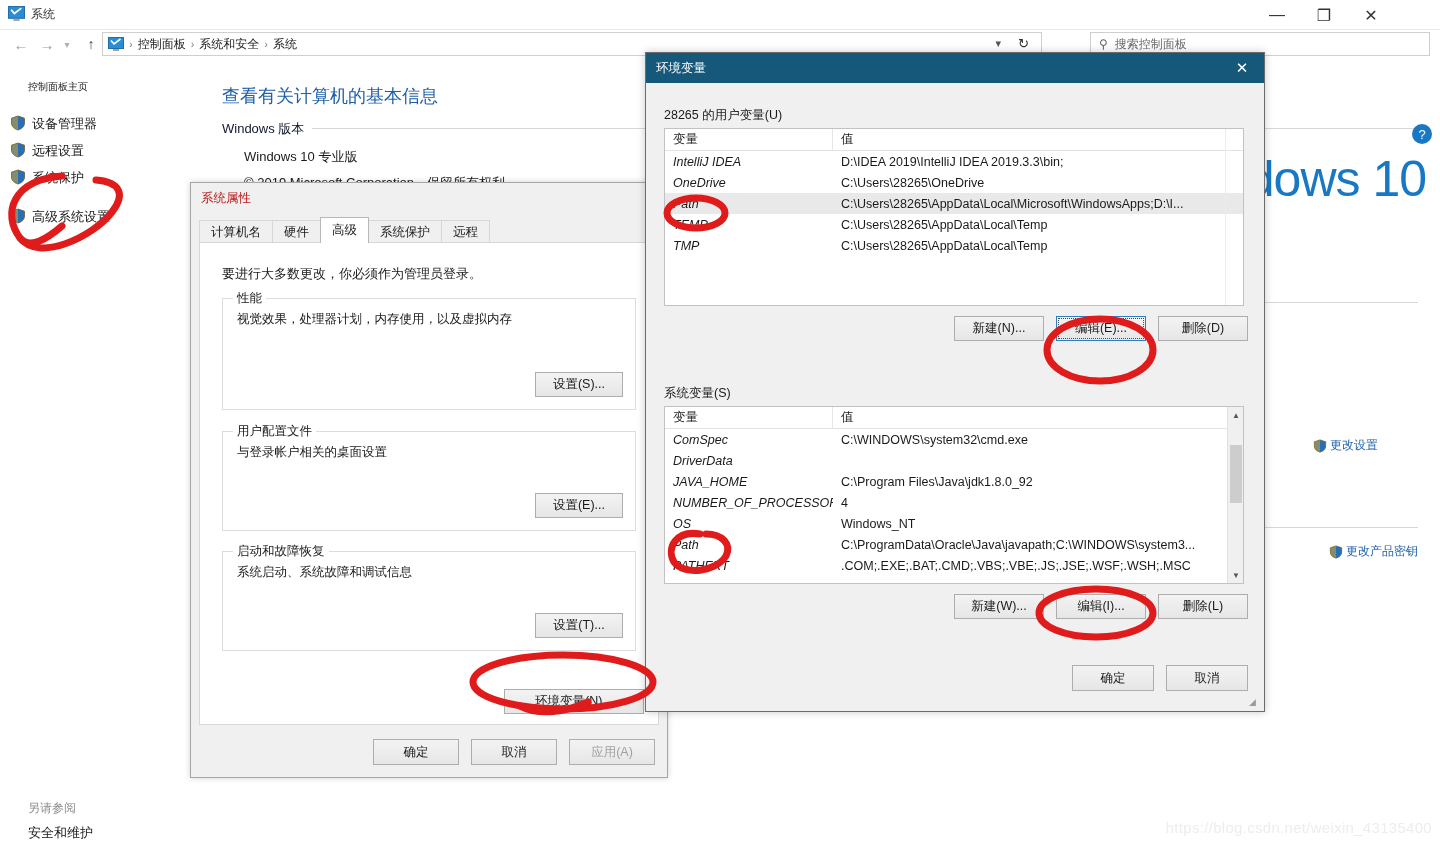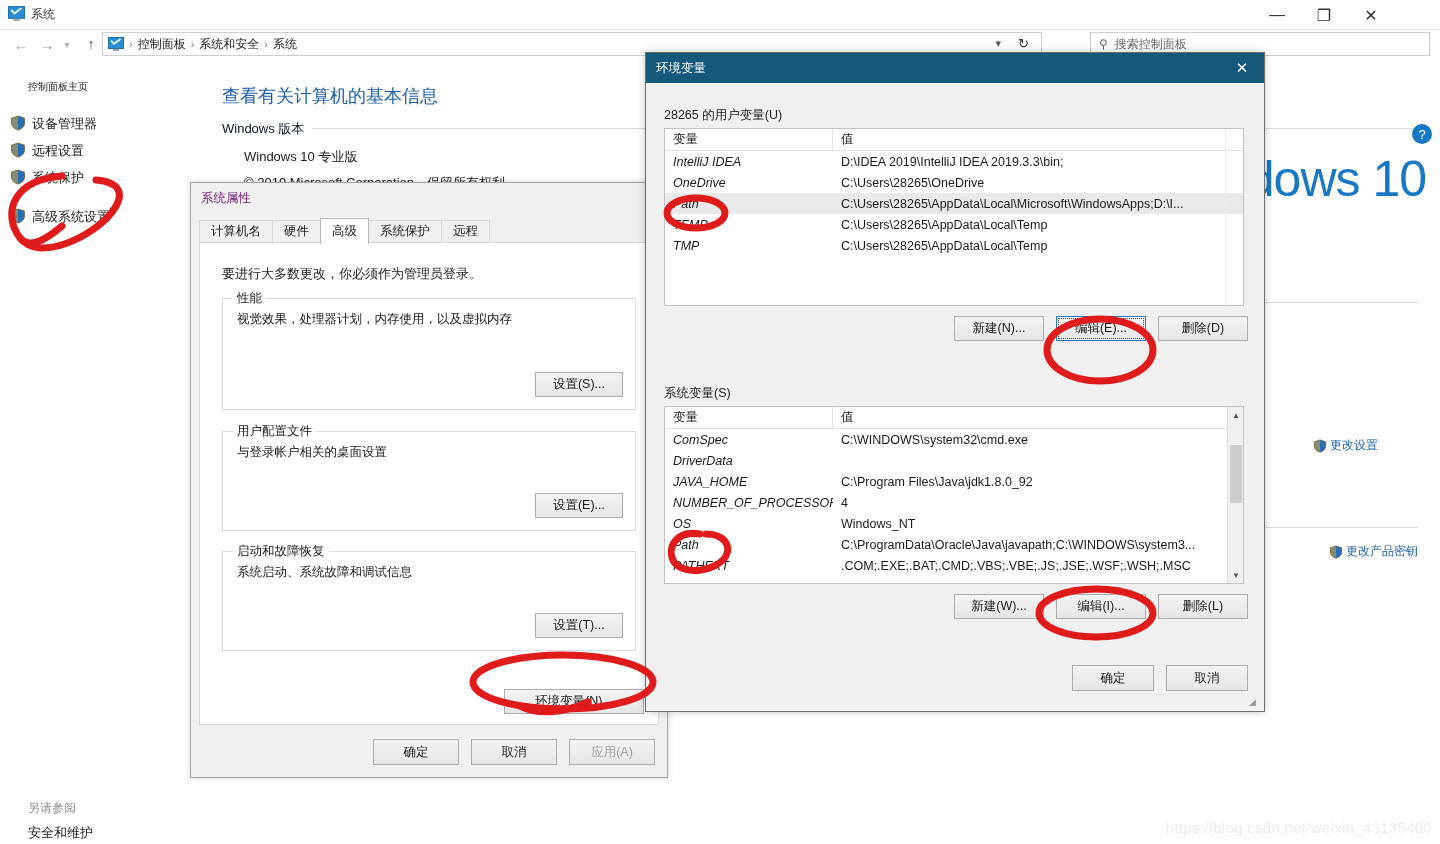--- a/index.html
+++ b/index.html
@@ -135,25 +135,25 @@
     display: flex; align-items: center; justify-content: center; font-size: 15px;
   }
 
   
   #sysprops {
     left: 190px; top: 182px; width: 478px; height: 596px;
     background: #f0f0f0; border: 1px solid #a6a6a6;
     box-shadow: 0 0 6px rgba(0,0,0,.18);
   }
   #sysprops .dlg-titlebar { background: #f0f0f0; }
-  #sysprops .dlg-title { color: #701a75; }
+  #sysprops .dlg-title { color: #b91c1c; }
 
   .tabstrip {
     position: absolute; left: 8px; top: 36px; right: 8px; height: 24px;
-    display: flex; align-items: center;
+    display: flex; align-items: flex-end;
   }
   .tab {
     height: 23px; padding: 0 11px; font-size: 12.5px; color: #1a1a1a;
     display: flex; align-items: center;
     border: 1px solid #d7d7d7; border-bottom: none; background: #f0f0f0;
     margin-right: -1px; white-space: nowrap;
   }
   .tab.active {
     background: #ffffff; height: 26px; border-color: #b8b8b8; position: relative; z-index: 3;
   }

